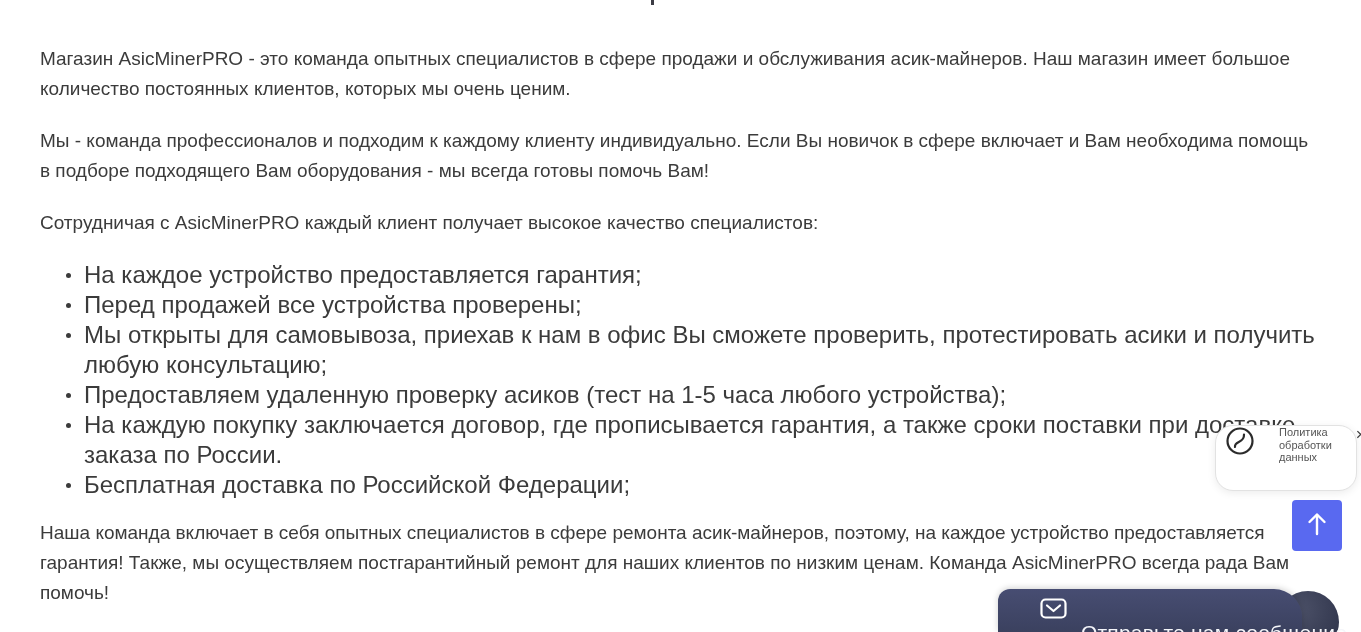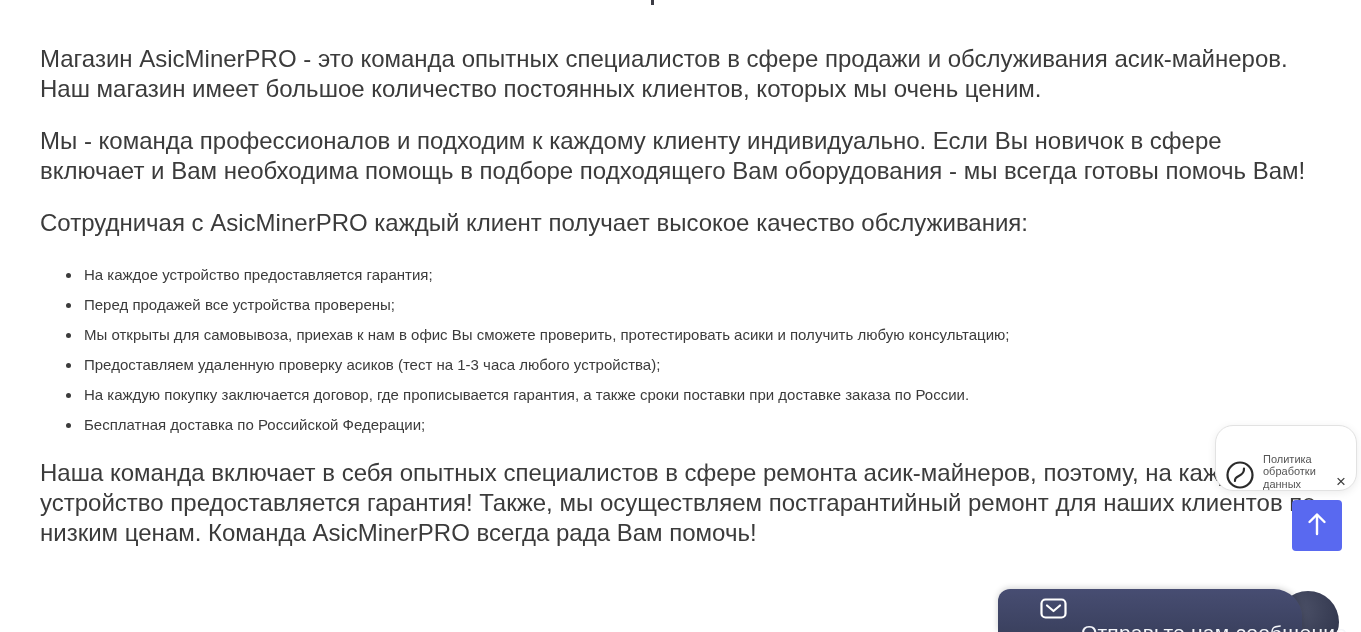--- a/index.html
+++ b/index.html
@@ -14,40 +14,40 @@
     position:absolute; left:651px; top:0; width:3px; height:5px;
     background:#3c3c44;
   }
 
   
   .content {
     position:absolute; left:40px; top:0; width:1281px; padding-top:44px;
     color:#3b3b3b;
   }
   .content p {
-    font-size:24px; line-height:30px; margin:0 0 22px 0;
+    font-size:19px; line-height:30px; margin:0 0 22px 0;
   }
   .content ul {
     list-style:none; margin:6px 0 18px 0;
   }
   .content li {
-    position:relative; padding-left:44px; font-size:15px; line-height:30px;
+    position:relative; padding-left:44px; font-size:24px; line-height:30px;
   }
   .content li::before {
     content:""; position:absolute; left:26px; top:13px;
     width:5px; height:5px; border-radius:50%; background:#3b3b3b;
   }
   .content .closing { margin-bottom:16px; }
 
   
   .privacy {
     position:absolute; left:1215px; top:425px; width:142px; height:66px;
     background:#ffffff; border:1px solid #e2e2e2; border-radius:18px;
     box-shadow:0 2px 8px rgba(0,0,0,0.08);
-    display:flex; align-items:flex-end; padding:0 10px 0 9px; gap:8px;
+    display:flex; align-items:flex-start; padding:0 10px 0 9px; gap:24px;
     cursor:pointer;
   }
   .privacy .logo { flex:0 0 auto; width:30px; height:30px; }
   .privacy .label {
     flex:1 1 auto; font-size:11px; line-height:12.5px; color:#555;
   }
   .privacy .close {
     flex:0 0 auto; font-size:17px; line-height:17px; color:#3c3c3c;
     background:none; border:none; cursor:pointer; padding:0;
     font-family:"Liberation Sans", sans-serif;
@@ -79,26 +79,26 @@
   }
 </style>
 </head>
 <body>
 
 <div class="heading-fragment"></div>
 
 <div class="content">
   <p>Магазин AsicMinerPRO - это команда опытных специалистов в сфере продажи и обслуживания асик-майнеров. Наш магазин имеет большое количество постоянных клиентов, которых мы очень ценим.</p>
   <p>Мы - команда профессионалов и подходим к каждому клиенту индивидуально. Если Вы новичок в сфере включает и Вам необходима помощь в подборе подходящего Вам оборудования - мы всегда готовы помочь Вам!</p>
-  <p>Сотрудничая с AsicMinerPRO каждый клиент получает высокое качество обслуживания:</p>
+  <p>Сотрудничая с AsicMinerPRO каждый клиент получает высокое качество специалистов:</p>
   <ul>
     <li>На каждое устройство предоставляется гарантия;</li>
     <li>Перед продажей все устройства проверены;</li>
     <li>Мы открыты для самовывоза, приехав к нам в офис Вы сможете проверить, протестировать асики и получить любую консультацию;</li>
-    <li>Предоставляем удаленную проверку асиков (тест на 1-3 часа любого устройства);</li>
+    <li>Предоставляем удаленную проверку асиков (тест на 1-5 часа любого устройства);</li>
     <li>На каждую покупку заключается договор, где прописывается гарантия, а также сроки поставки при доставке заказа по России.</li>
     <li>Бесплатная доставка по Российской Федерации;</li>
   </ul>
   <p class="closing">Наша команда включает в себя опытных специалистов в сфере ремонта асик-майнеров, поэтому, на каждое устройство предоставляется гарантия! Также, мы осуществляем постгарантийный ремонт для наших клиентов по низким ценам. Команда AsicMinerPRO всегда рада Вам помочь!</p>
 
 </div>
 
 <div class="privacy">
   <span class="logo">
     <svg width="30" height="30" viewBox="0 0 30 30" fill="none">

